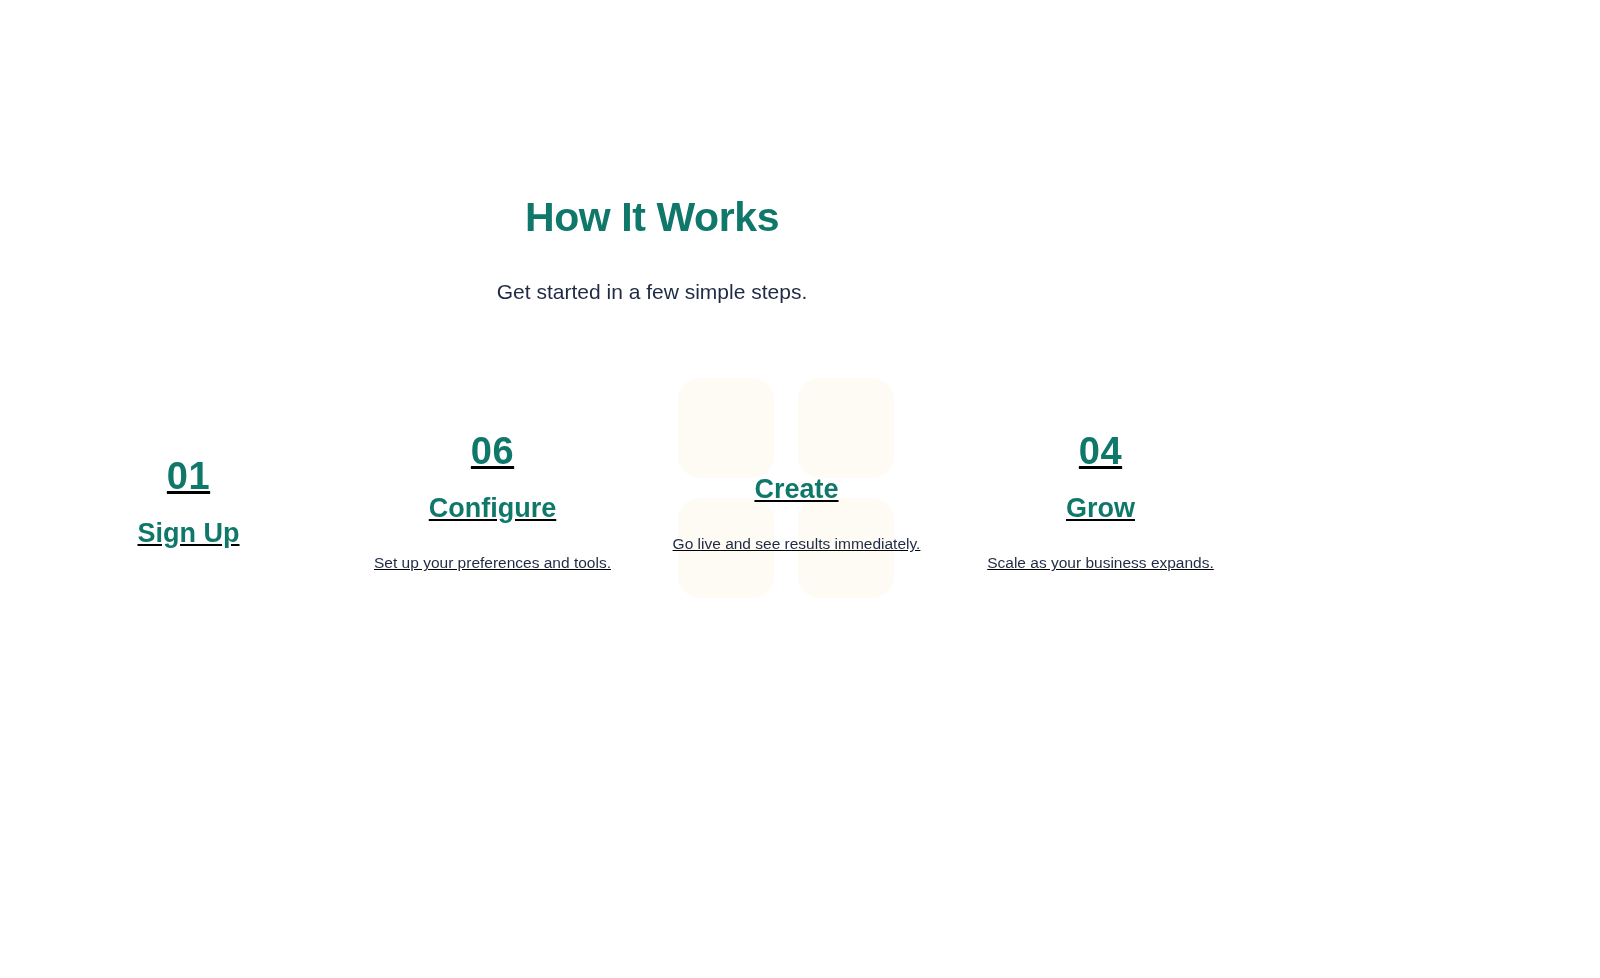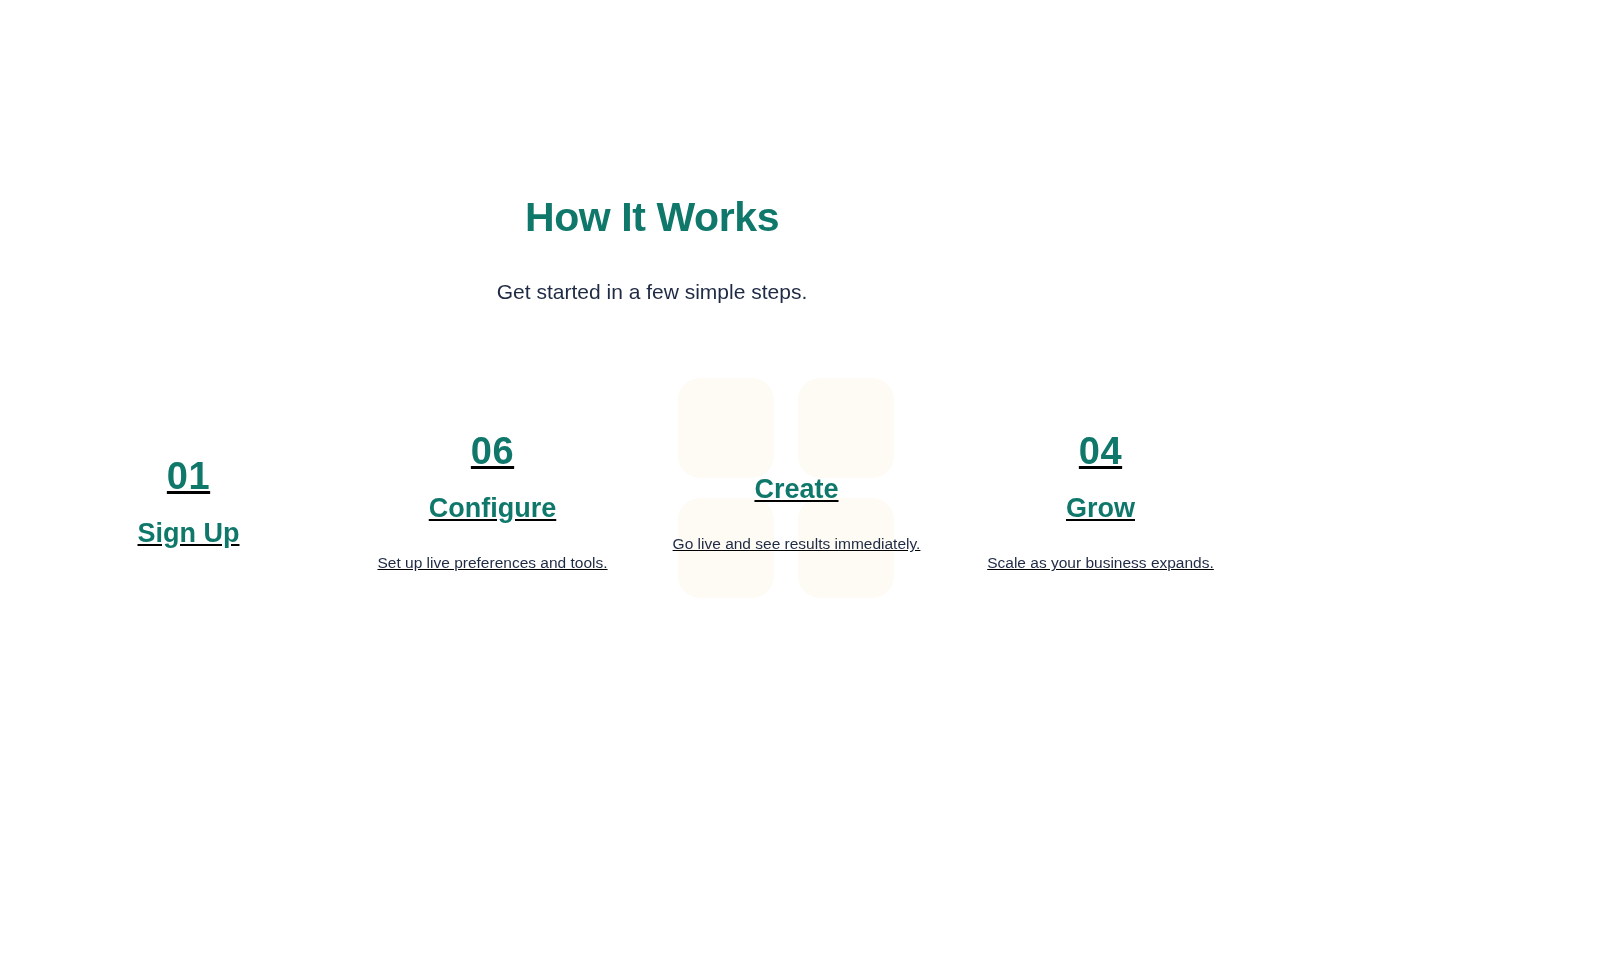--- a/index.html
+++ b/index.html
@@ -134,21 +134,21 @@
   <div class="steps">
 
     <div class="step">
       <div class="step-number">01</div>
       <div class="step-title">Sign Up</div>
     </div>
 
     <div class="step">
       <div class="step-number">06</div>
       <div class="step-title">Configure</div>
-      <div class="step-desc">Set up live preferences and tools.</div>
+      <div class="step-desc">Set up your preferences and tools.</div>
     </div>
 
     <div class="step">
       <div class="step-title">Create</div>
       <div class="step-desc">Go live and see results immediately.</div>
     </div>
 
     <div class="step">
       <div class="step-number">04</div>
       <div class="step-title">Grow</div>

